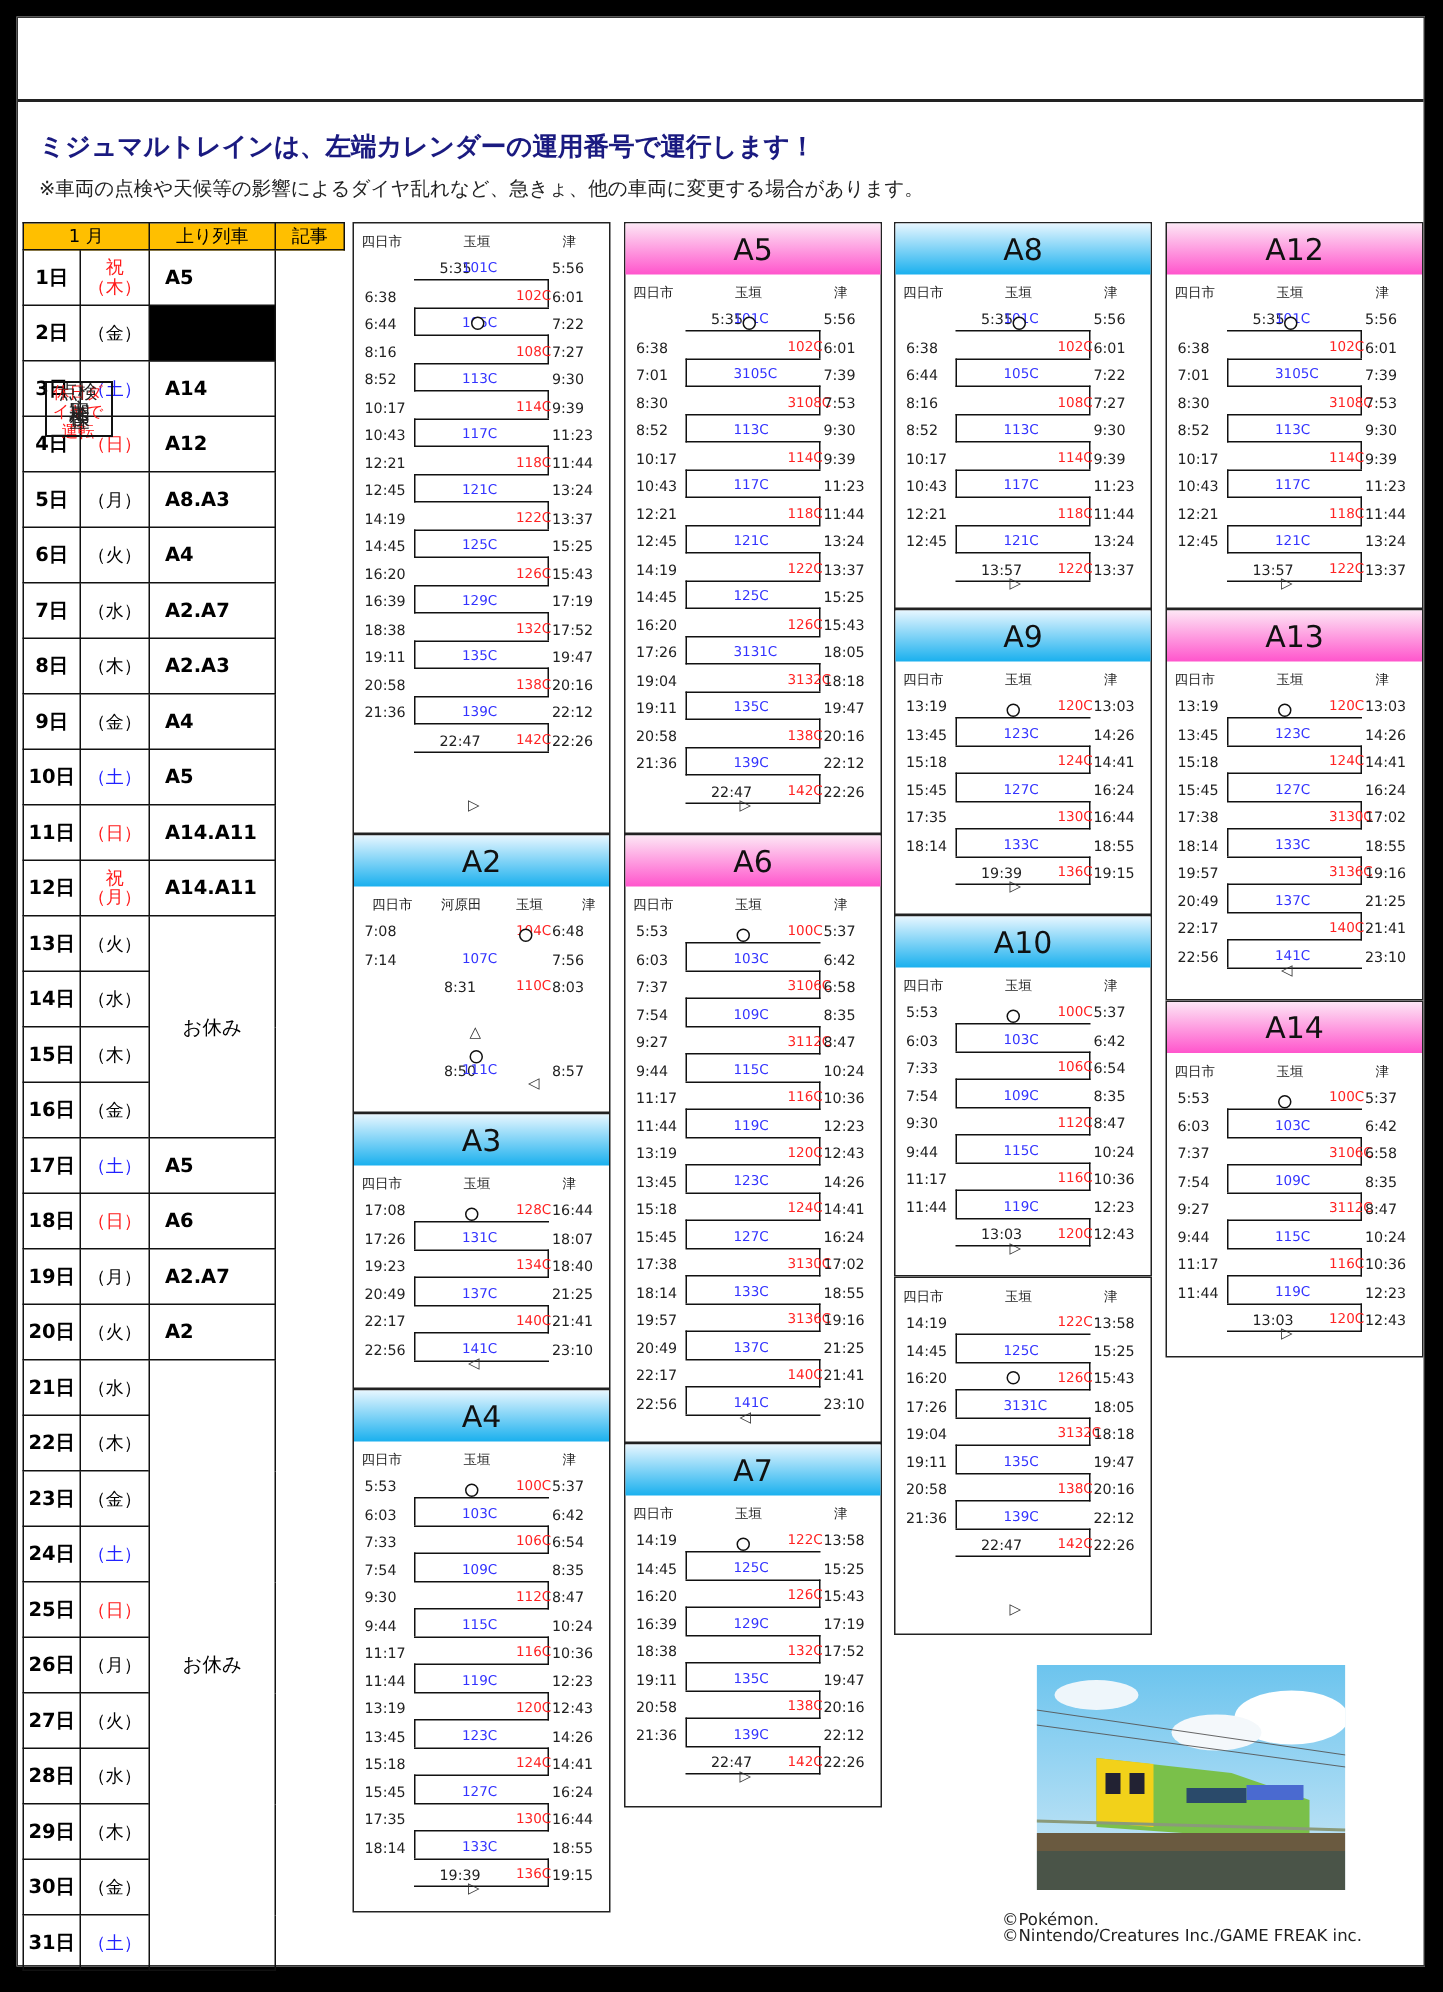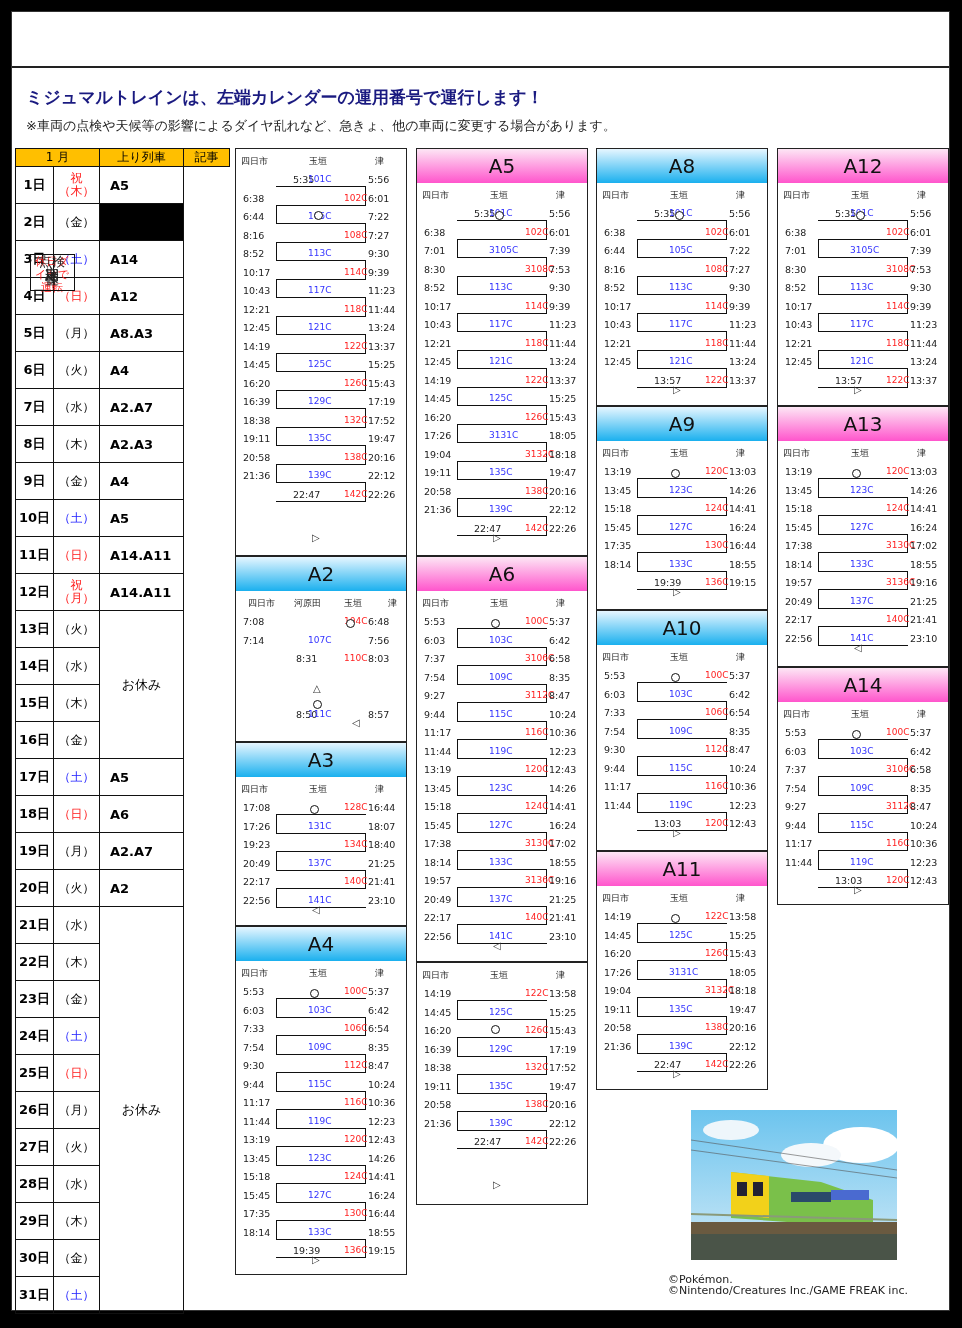--- a/index.html
+++ b/index.html
@@ -838,20 +838,21 @@
             <span class="tl">22:56</span>
             <span class="tn d">141C</span>
             <span class="tr">23:10</span>
             <div class="line" style="left:40px;right:40px;top:15px;border-bottom-width:1.3px"></div>
           </div>
         </div>
         <div style="position:absolute;left:74px;top:62px;width:9px;height:9px;border:1.3px solid #111;border-radius:50%;background:#fff"></div>
         <div style="position:absolute;left:76px;top:382.5px;font-size:10px;color:#333">◁</div>
       </div>
       <div class="panel" style="left:404px;top:950px;width:172px;height:243px">
+        <div class="panel-head blue">A7</div>
         <div class="stations">
           <span style="left:5px">四日市</span>
           <span style="left:73px">玉垣</span>
           <span style="left:139px">津</span>
         </div>
         <div class="rows" style="margin-top:2px">
           <div class="row">
             <span class="tl">14:19</span>
             <span class="tn u">122C</span>
             <span class="tr">13:58</span>
@@ -1126,21 +1127,20 @@
             <span class="tc" style="">13:03</span>
             <span class="tn u">120C</span>
             <span class="tr">12:43</span>
             <div class="line" style="left:40px;right:40px;top:15px;border-bottom-width:1.3px"></div>
           </div>
         </div>
         <div style="position:absolute;left:74px;top:62px;width:9px;height:9px;border:1.3px solid #111;border-radius:50%;background:#fff"></div>
         <div style="position:absolute;left:76px;top:216px;font-size:10px;color:#333">▷</div>
       </div>
       <div class="panel" style="left:584px;top:839px;width:172px;height:239px">
-        <div class="panel-head pink">A11</div>
         <div class="stations">
           <span style="left:5px">四日市</span>
           <span style="left:73px">玉垣</span>
           <span style="left:139px">津</span>
         </div>
         <div class="rows" style="margin-top:2px">
           <div class="row">
             <span class="tl">14:19</span>
             <span class="tn u">122C</span>
             <span class="tr">13:58</span>

